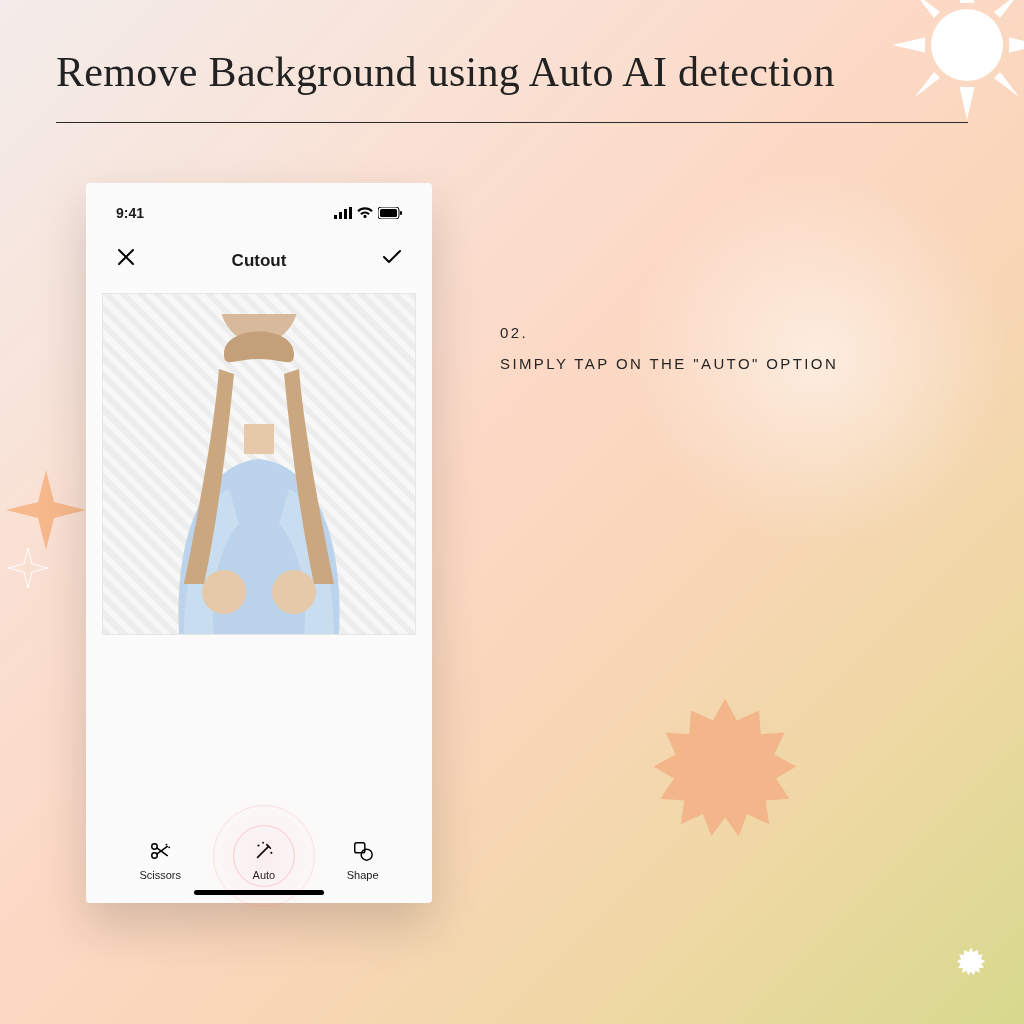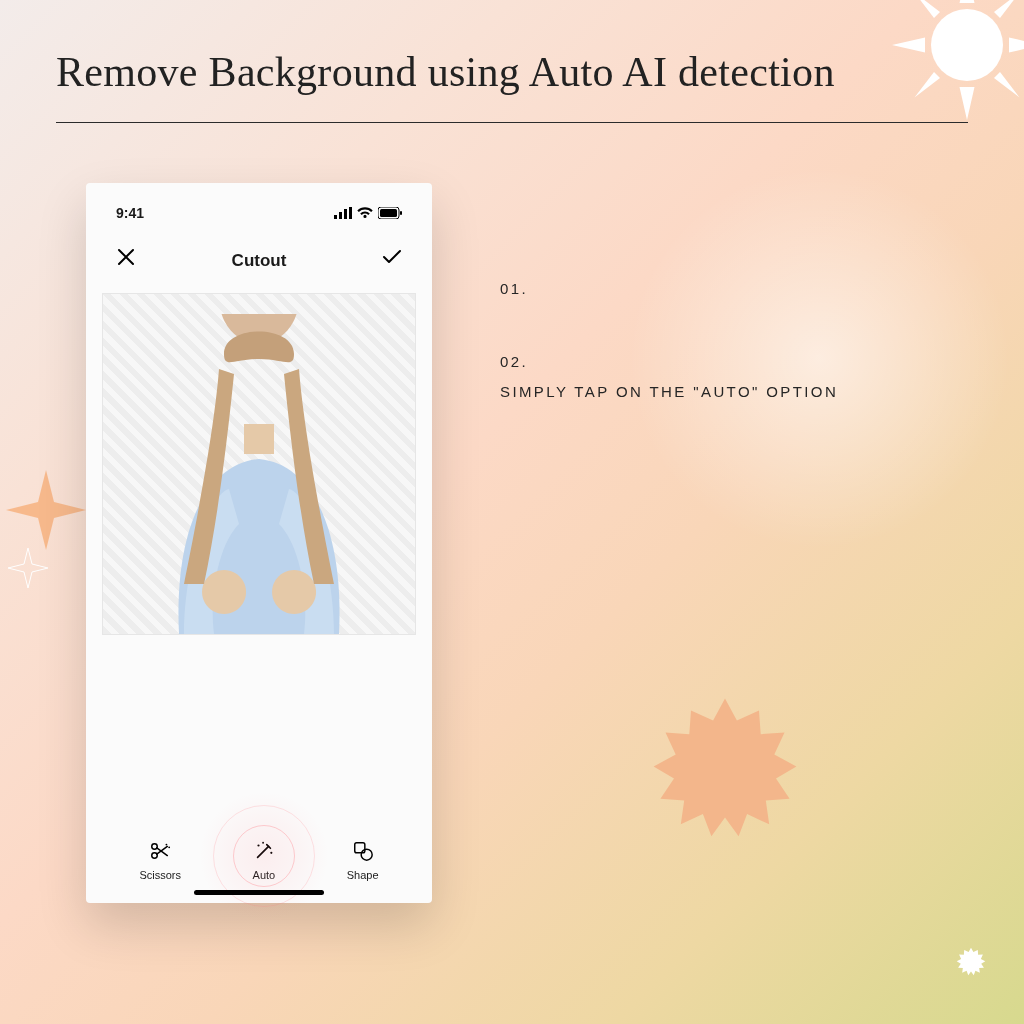--- a/index.html
+++ b/index.html
@@ -189,21 +189,20 @@
               </svg>
           </span>
           <span>Shape</span>
         </div>
       </div>
       <div class="homebar"></div>
     </div>
 
     <div class="steps">
       <div class="step">
-        <span class="num">01.</span>
       </div>
       <div class="step">
         <span class="num">02.</span>
         <span>SIMPLY TAP ON THE "AUTO" OPTION</span>
       </div>
     </div>
   </div>
 </div>
 
 </body></html>

